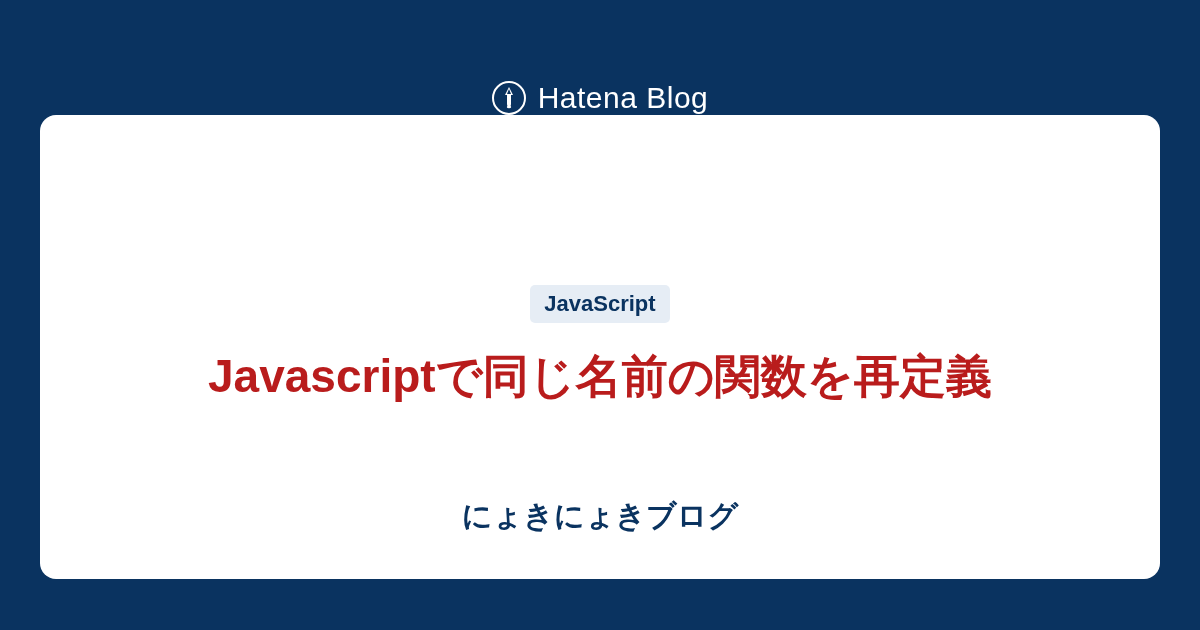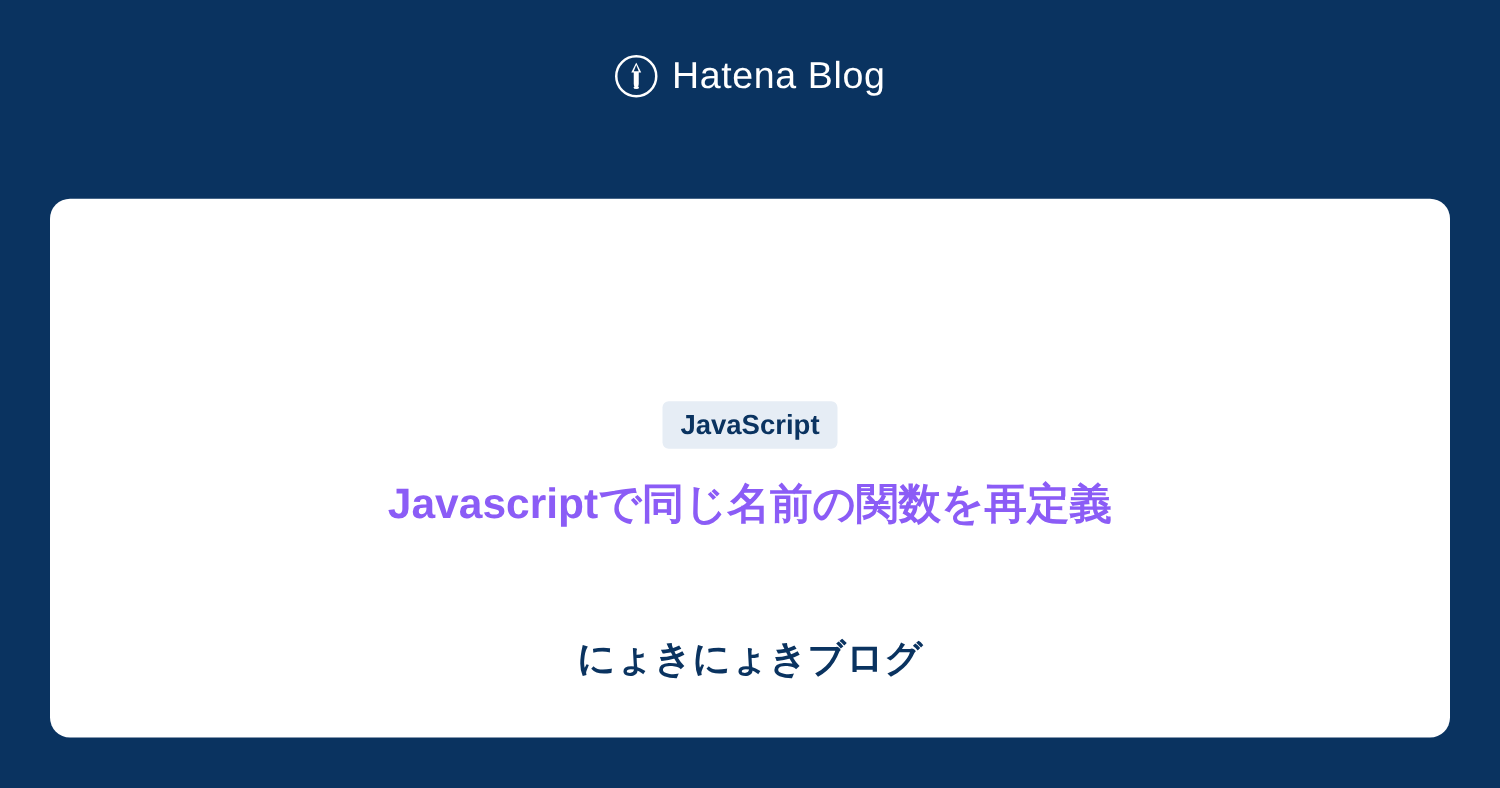--- a/index.html
+++ b/index.html
@@ -12,24 +12,23 @@
       height: 630px;
       background: #0a3360;
       font-family: -apple-system, BlinkMacSystemFont, "Segoe UI", "Hiragino Sans", "Hiragino Kaku Gothic ProN", Meiryo, sans-serif;
       display: flex;
       flex-direction: column;
       overflow: hidden;
     }
     .header {
       height: 115px;
       display: flex;
-      align-items: flex-start;
+      align-items: flex-end;
       justify-content: center;
       gap: 12px;
-      margin-top: 44px;
     }
     .logo-icon {
       width: 34px;
       height: 34px;
       border: 2.5px solid #ffffff;
       border-radius: 50%;
       display: flex;
       align-items: center;
       justify-content: center;
     }
@@ -39,42 +38,42 @@
       fill: #ffffff;
     }
     .brand-text {
       color: #ffffff;
       font-size: 30px;
       font-weight: 400;
       letter-spacing: 0.5px;
     }
     .card {
       flex: 1;
-      margin: 0 40px 40px 40px;
+      margin: 0 40px 51px 40px;
       background: #ffffff;
       border-radius: 16px;
       display: flex;
       flex-direction: column;
       align-items: center;
       justify-content: center;
       position: relative;
       padding: 40px;
     }
     .tag {
       background: #e6edf5;
       color: #0a3360;
       font-size: 22px;
       font-weight: 700;
       padding: 6px 14px;
       border-radius: 5px;
       margin-bottom: 20px;
     }
     .title {
-      color: #8b5cf6;
-      font-size: 34px;
+      color: #b91c1c;
+      font-size: 46px;
       font-weight: 700;
       text-align: center;
       line-height: 1.45;
       max-width: 900px;
     }
     .blog-name {
       position: absolute;
       bottom: 42px;
       color: #0a3360;
       font-size: 30px;

